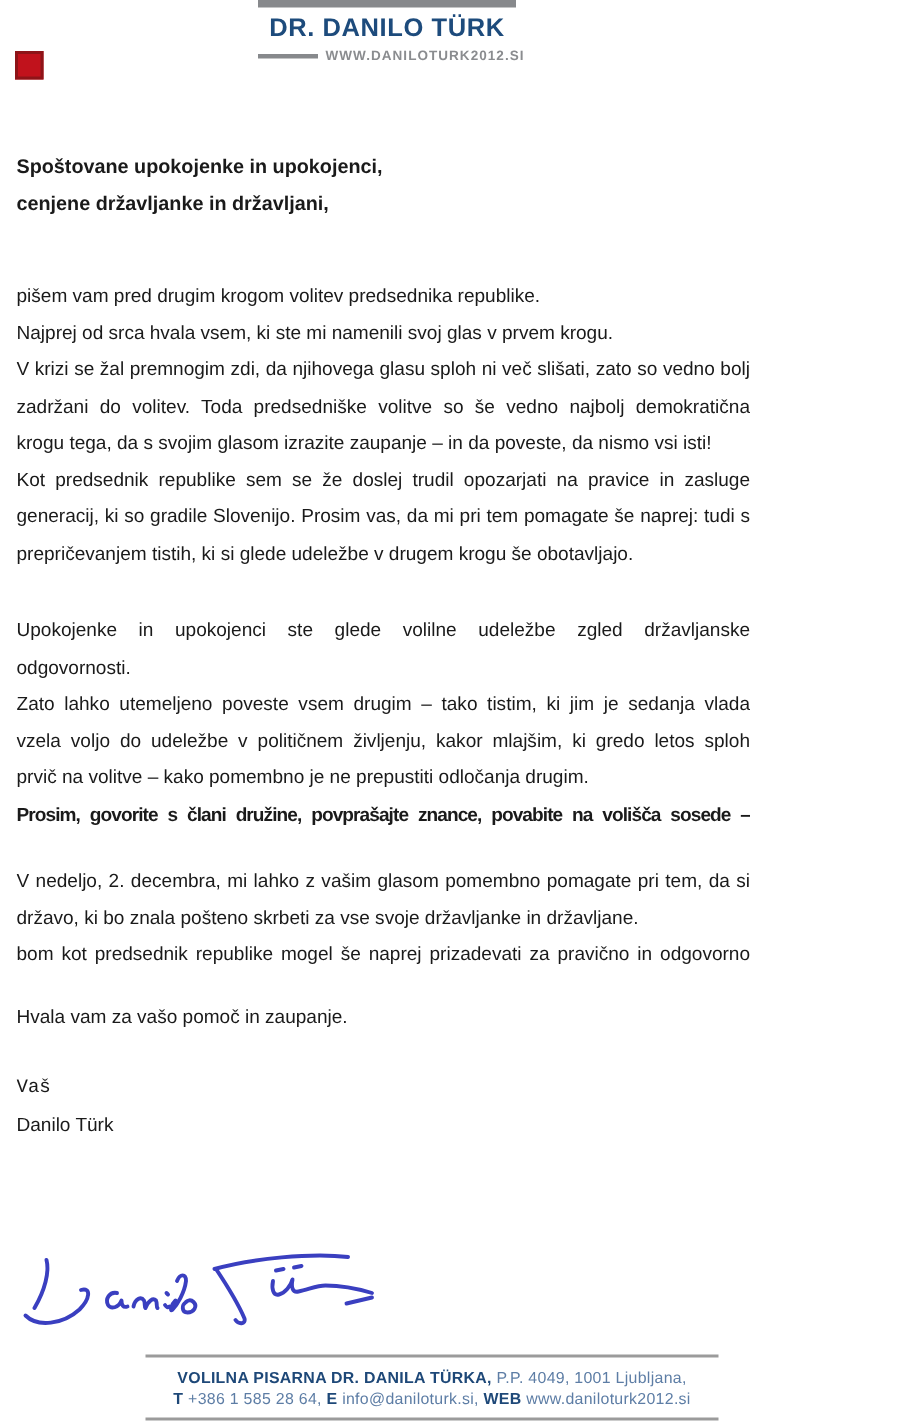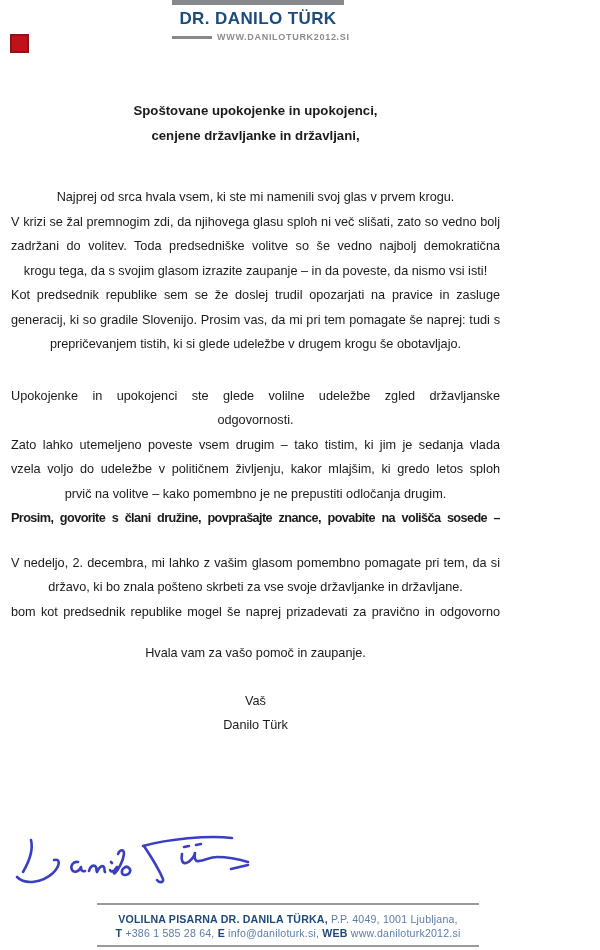--- a/index.html
+++ b/index.html
@@ -13,30 +13,30 @@
   
   .logo{position:absolute;left:172px;top:0;width:172px;text-align:center;}
   .logo .topbar{width:100%;height:5px;background:#87898c;}
   .logo .brand{margin-top:4px;font-size:17px;font-weight:bold;color:#1d4b7c;
     letter-spacing:0.4px;white-space:nowrap;}
   .logo .tagrow{margin-top:3px;display:flex;align-items:center;justify-content:flex-start;}
   .logo .tagline-rule{width:40px;height:3px;background:#87898c;margin-right:5px;flex:0 0 auto;}
   .logo .site{font-size:9px;font-weight:bold;color:#8a8c8f;letter-spacing:0.7px;white-space:nowrap;}
   
   .body{position:absolute;left:11px;top:99px;width:489px;font-size:12.7px;line-height:24.5px;}
-  .ln{white-space:nowrap;overflow:hidden;text-align:center;}
+  .ln{white-space:nowrap;overflow:hidden;}
   .j{text-align:justify;text-align-last:justify;}
   .b{font-weight:bold;}
   .sal{font-size:13.2px;}
   .mt-a{margin-top:37px;}
   .mt-b{}
   .mt-c{margin-top:27px;}
   .mt-d{margin-top:20px;}
   .mt-e{margin-top:17px;}
-  .mt-f{margin-top:23px;}
+  .mt-f{margin-top:23px;font-family:Liberation Mono, monospace;}
   .tight{letter-spacing:-0.6px;}
   
   .sig{position:absolute;left:8px;top:826px;width:255px;height:68px;}
   
   .footer{position:absolute;left:97px;top:903px;width:382px;box-sizing:border-box;
     border-top:2px solid #9b9b9b;border-bottom:2px solid #9b9b9b;
     padding:7px 0 5px 0;text-align:center;color:#5d7da5;
     font-size:10.6px;line-height:14px;letter-spacing:0.2px;}
   .footer .row{white-space:nowrap;}
   .footer .nb{font-weight:bold;color:#1e4878;}
@@ -57,20 +57,21 @@
     </div>
   </div>
 
   <div class="body">
     <div>
       <div class="ln b sal">Spoštovane upokojenke in upokojenci,</div>
       <div class="ln b sal">cenjene državljanke in državljani,</div>
     </div>
 
     <div class="mt-a">
+      <div class="ln">pišem vam pred drugim krogom volitev predsednika republike.</div>
       <div class="ln">Najprej od srca hvala vsem, ki ste mi namenili svoj glas v prvem krogu.</div>
     </div>
 
     <div class="mt-b">
       <div class="ln j">V krizi se žal premnogim zdi, da njihovega glasu sploh ni več slišati, zato so vedno bolj</div>
       <div class="ln j">zadržani do volitev. Toda predsedniške volitve so še vedno najbolj demokratična</div>
       <div class="ln">krogu tega, da s svojim glasom izrazite zaupanje – in da poveste, da nismo vsi isti!</div>
     </div>
 
     <div>

